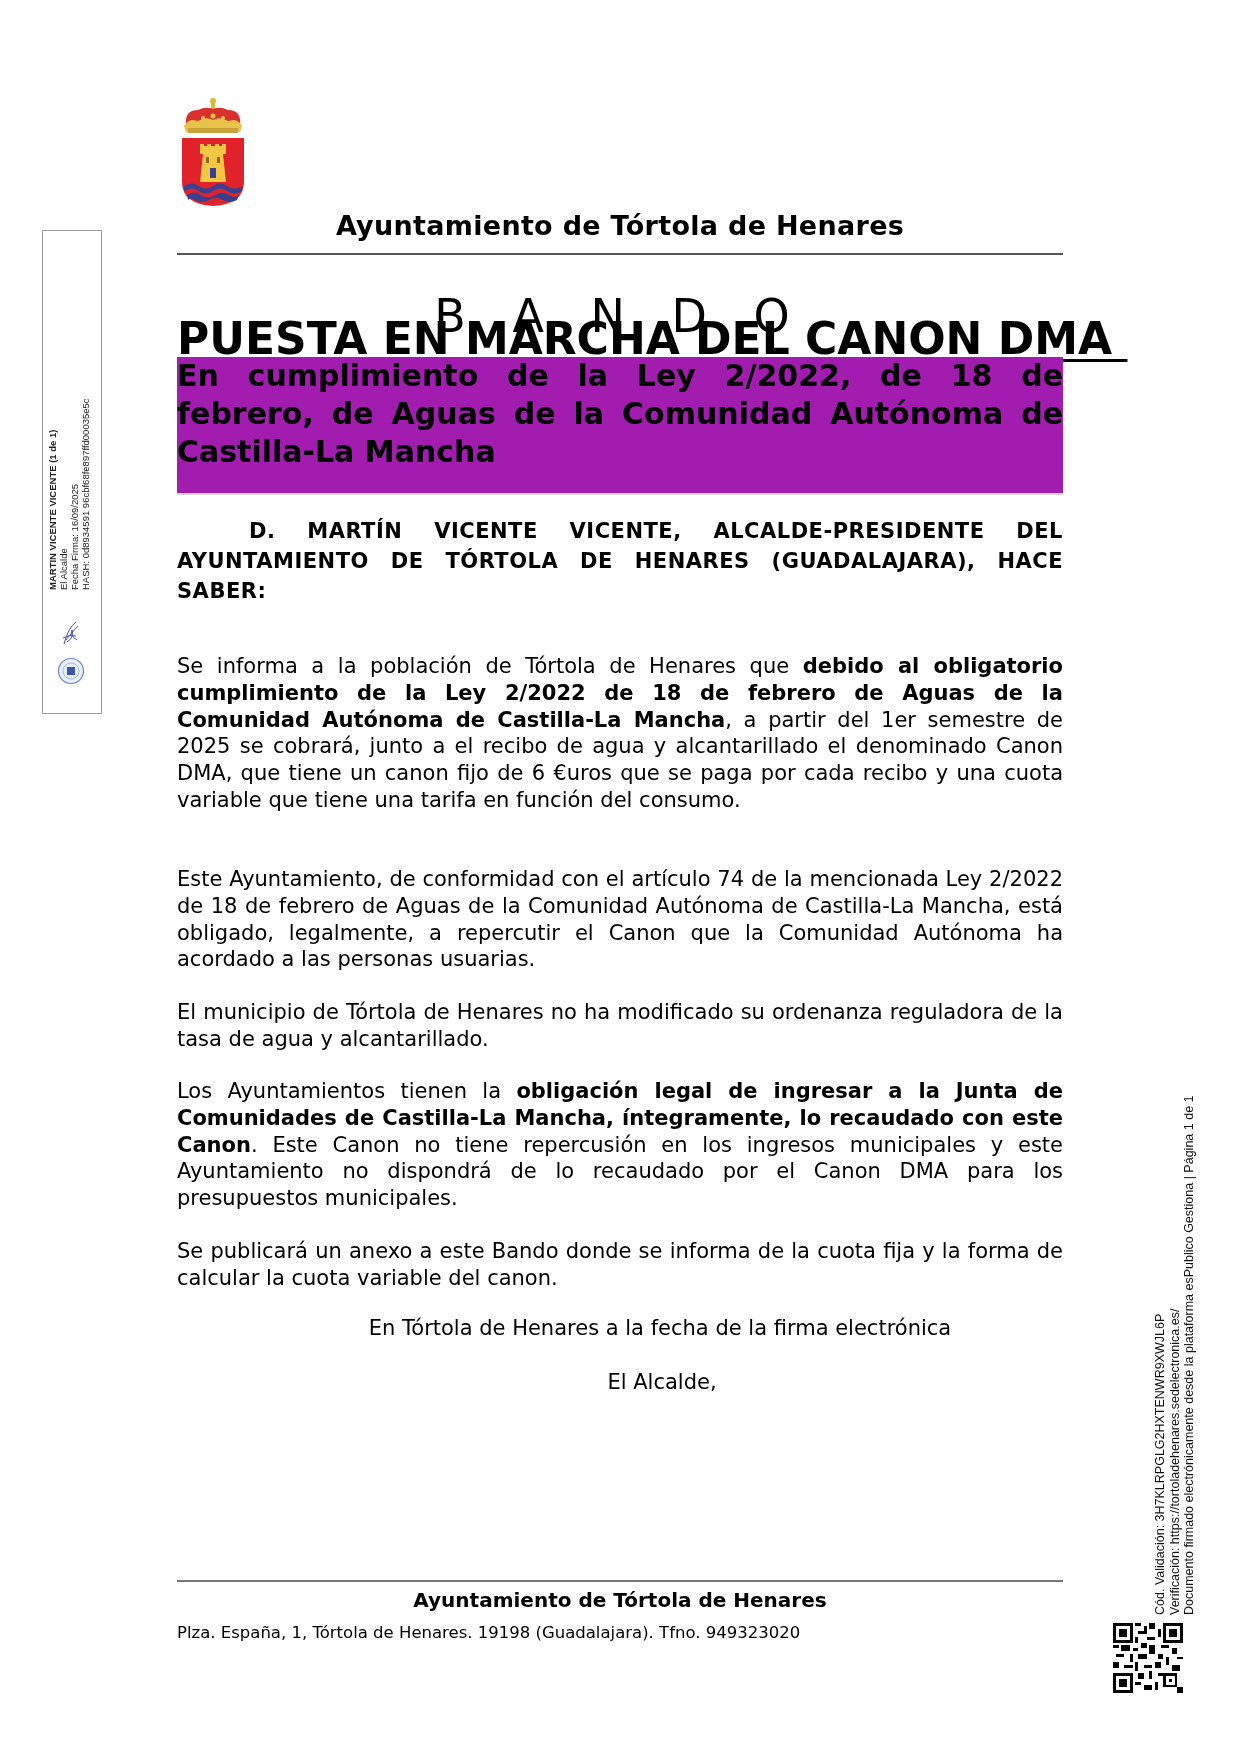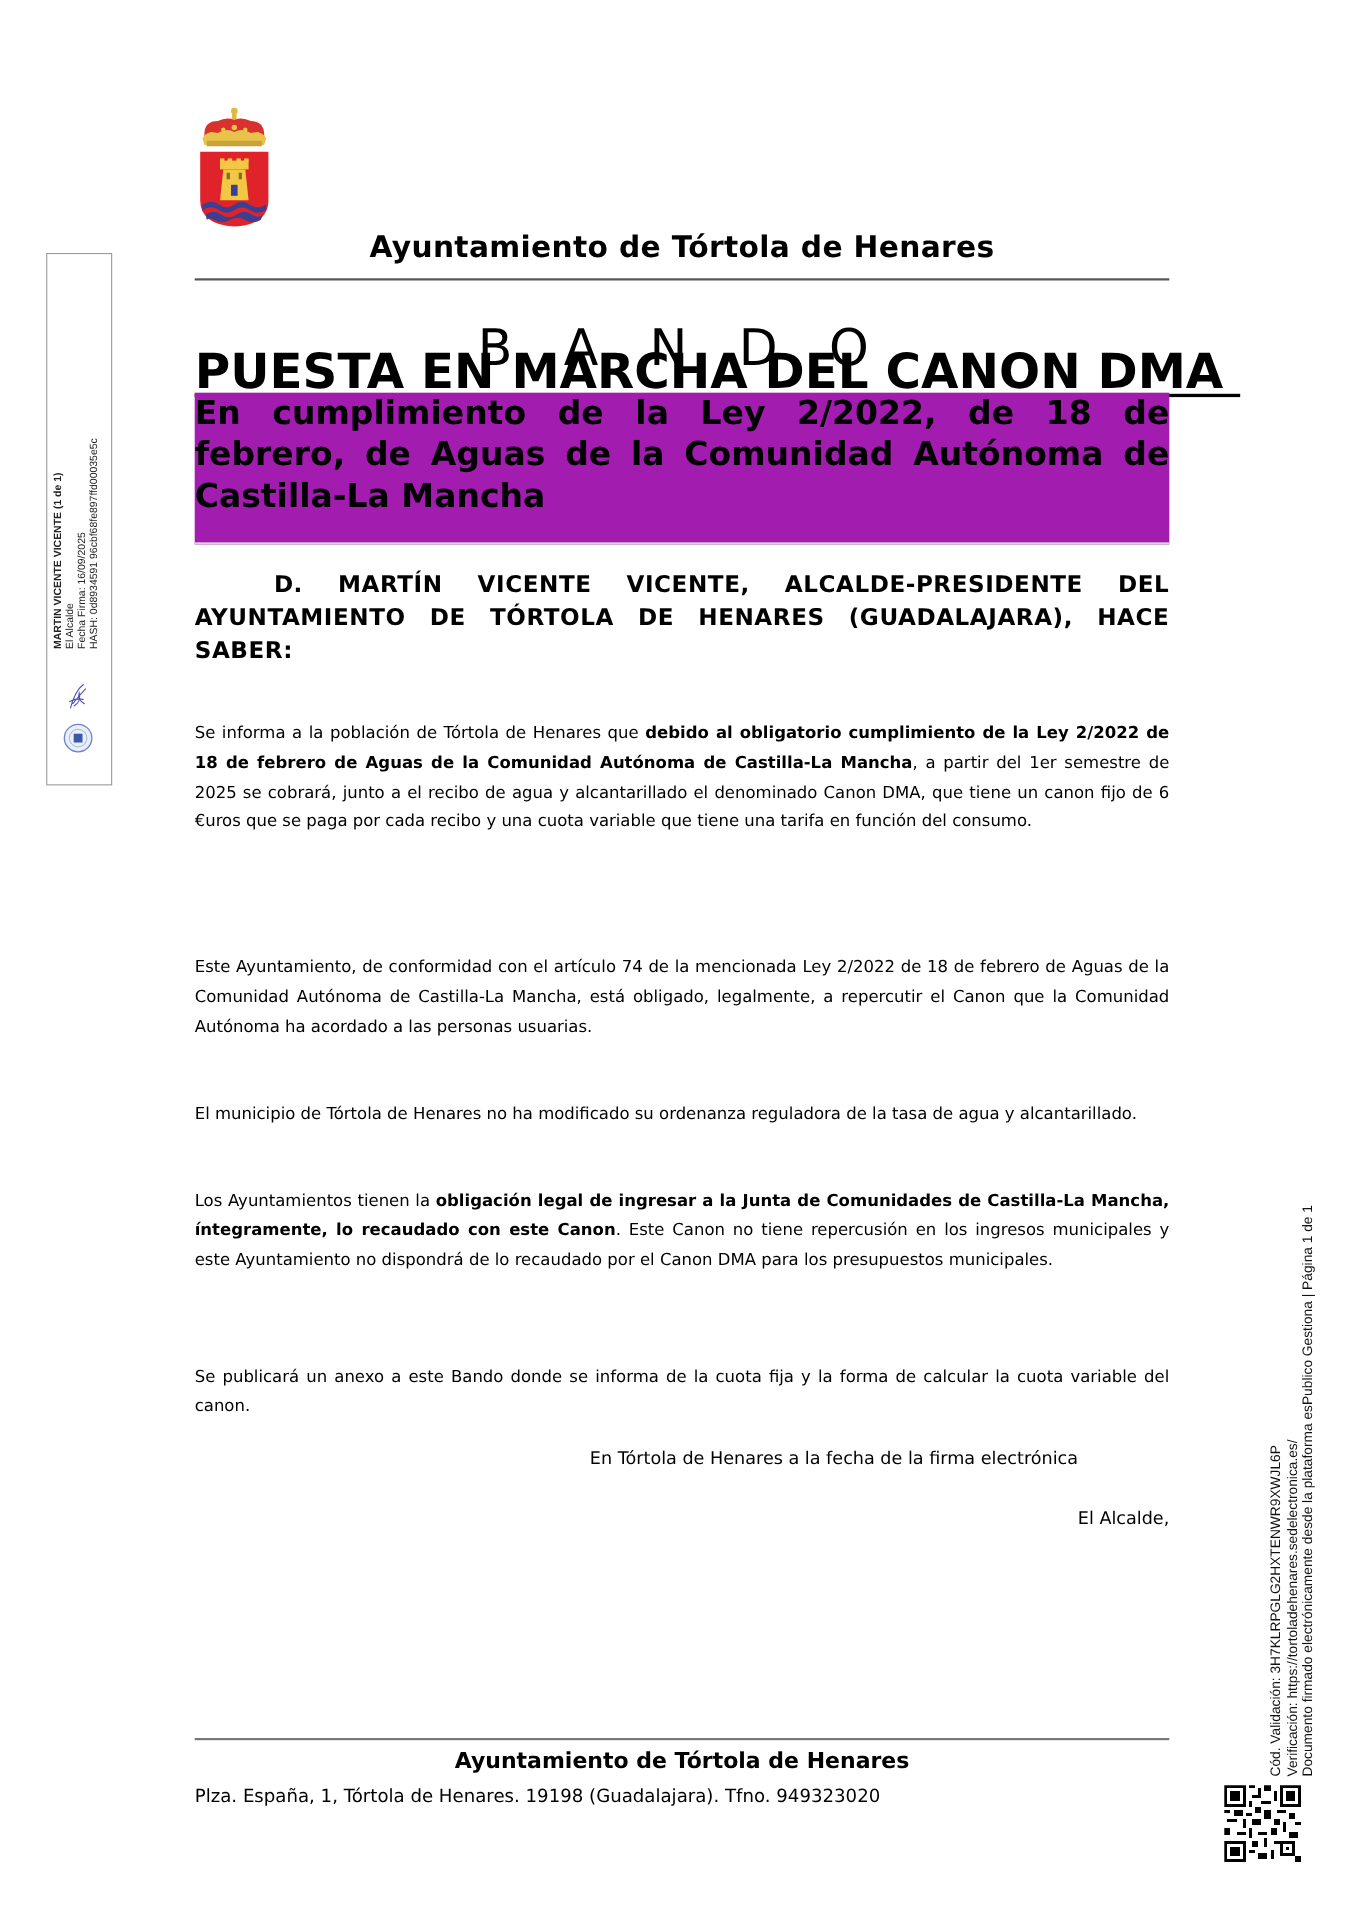--- a/index.html
+++ b/index.html
@@ -30,27 +30,27 @@
     }
     .law-box p {
       margin: 0; font-weight: bold; font-size: 30px; line-height: 38px;
       text-align: justify; text-align-last: left;
     }
     .mayor {
       top: 516px; font-weight: bold; font-size: 21px; line-height: 30px;
       text-align: justify; letter-spacing: 0.5px;
     }
     .mayor .indent { display: inline-block; width: 72px; }
-    .para { font-size: 15px; line-height: 26.8px; text-align: justify; margin: 0; }
+    .para { font-size: 21px; line-height: 26.8px; text-align: justify; margin: 0; }
     .p1 { top: 653px; }
     .p2 { top: 866px; }
     .p3 { top: 999px; }
     .p4 { top: 1078px; }
     .p5 { top: 1238px; }
-    .closing { position: absolute; left: 177px; width: 886px; text-align: right; font-size: 16px; }
+    .closing { position: absolute; left: 177px; width: 886px; text-align: center; font-size: 21px; }
     .closing.place { top: 1316px; left: 340px; width: 640px; }
     .closing.sign { top: 1370px; left: 177px; width: 886px; padding-left: 84px; box-sizing: border-box; }
     .hr-foot { position: absolute; left: 177px; width: 886px; top: 1580px; border-top: 2px solid #777; }
     .foot-title { position: absolute; left: 177px; width: 886px; top: 1588px; text-align: center; font-weight: bold; font-size: 20px; }
     .foot-addr { position: absolute; left: 177px; width: 886px; top: 1623px; text-align: left; font-size: 16.5px; }
     .stamp {
       position: absolute; left: 42px; top: 230px; width: 60px; height: 484px;
       border: 1px solid #9a9a9a; box-sizing: border-box; background: #fff;
     }
     .stamp-text {

